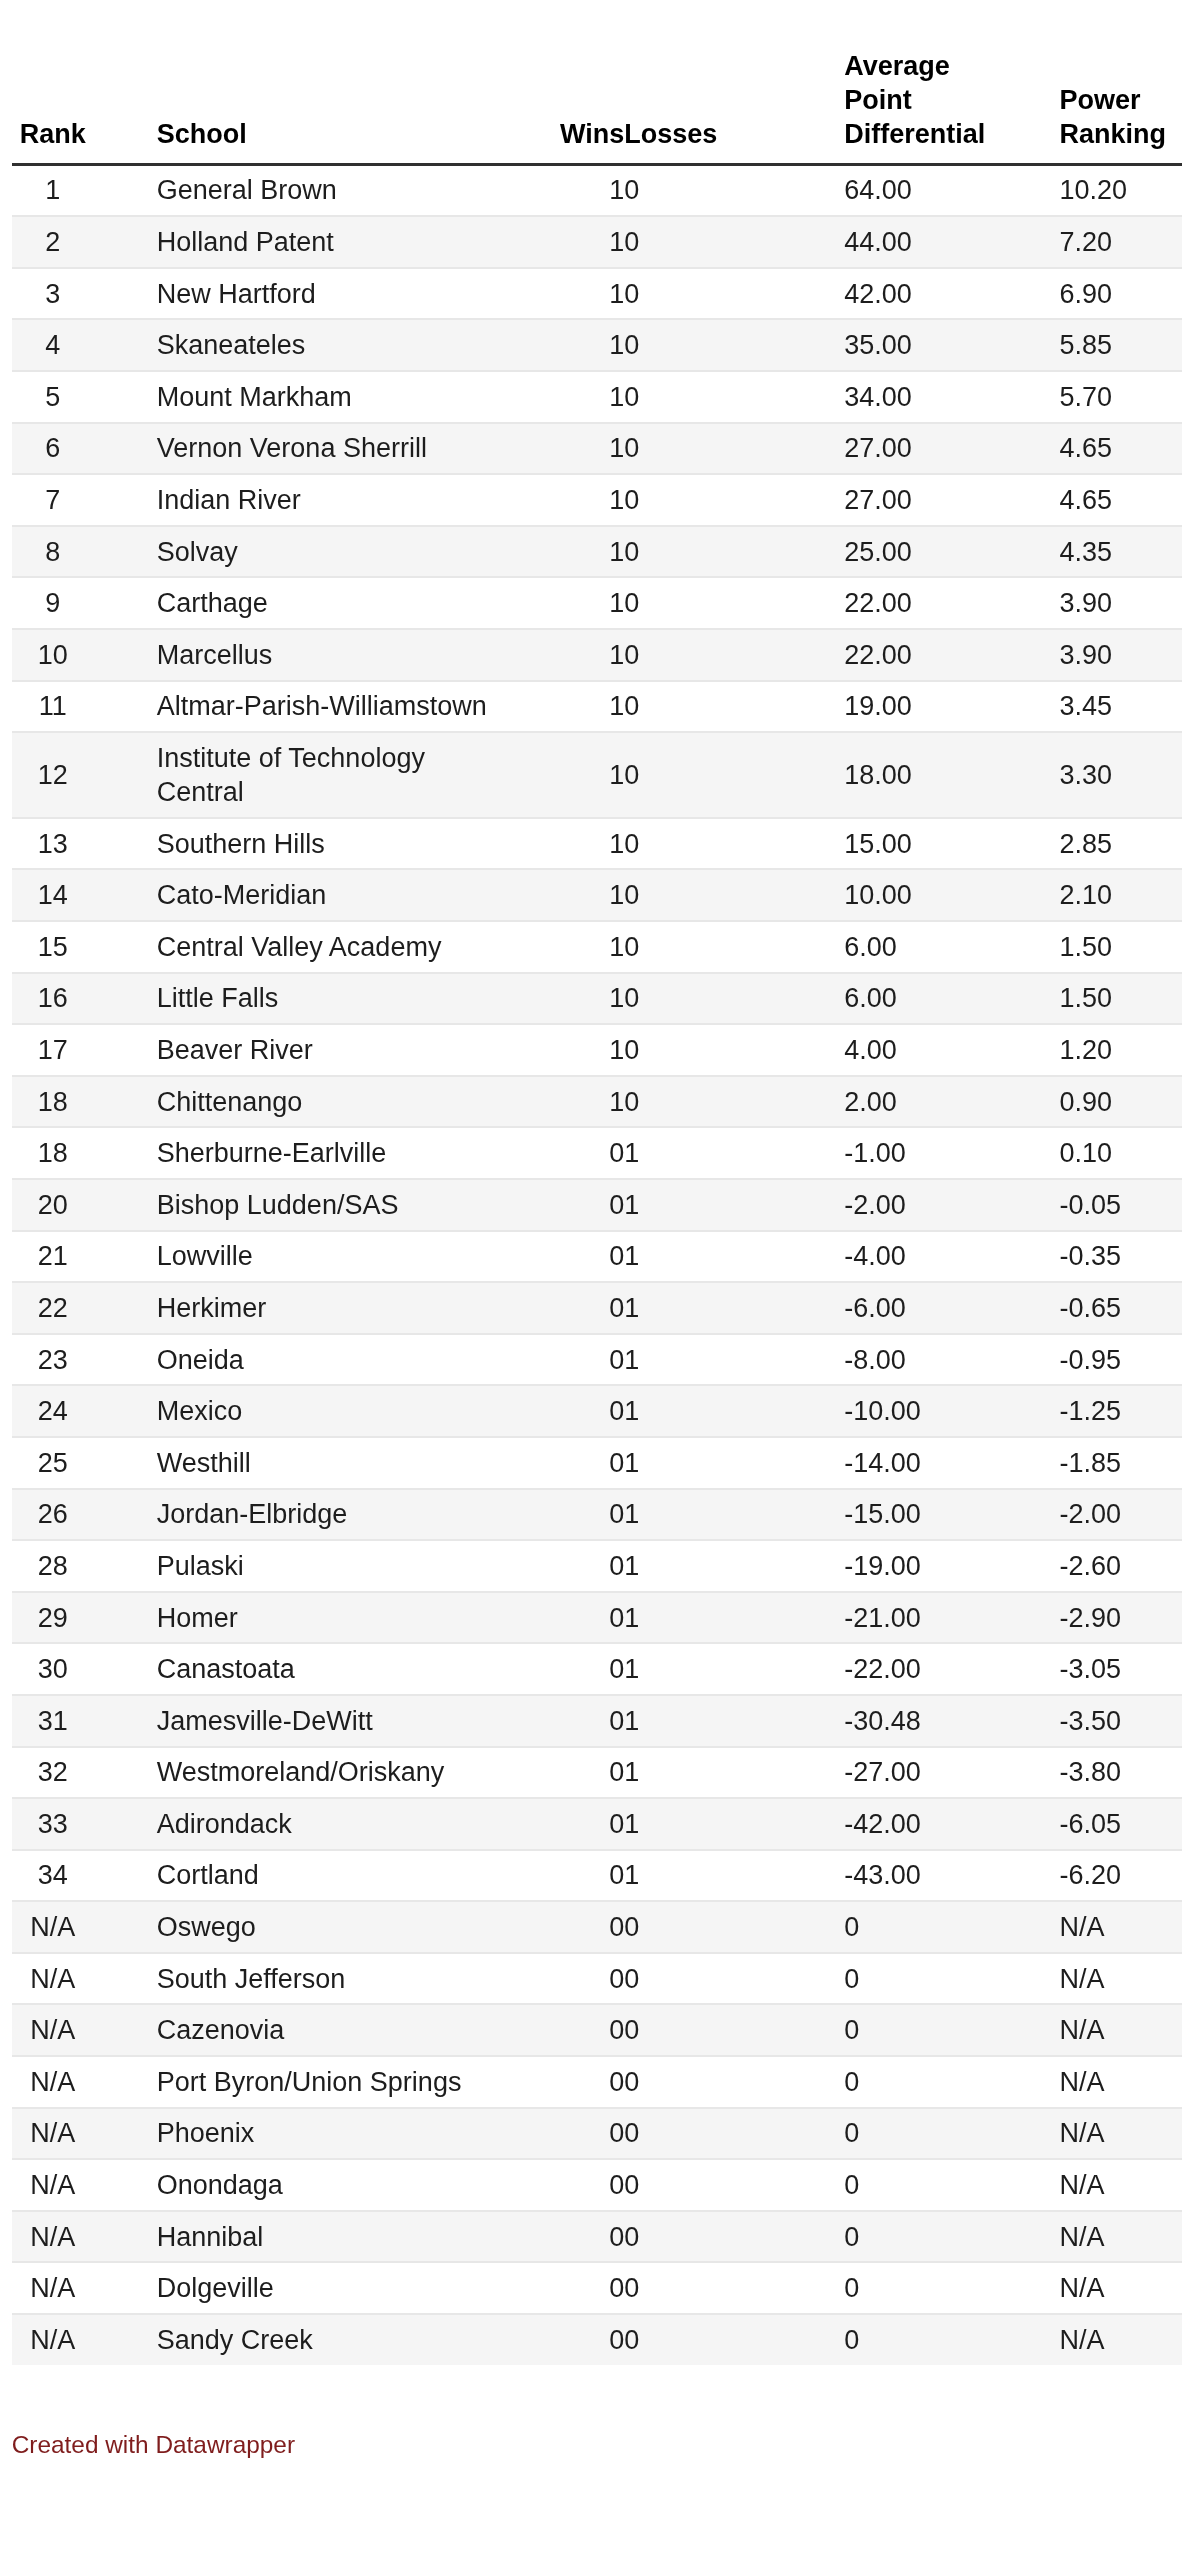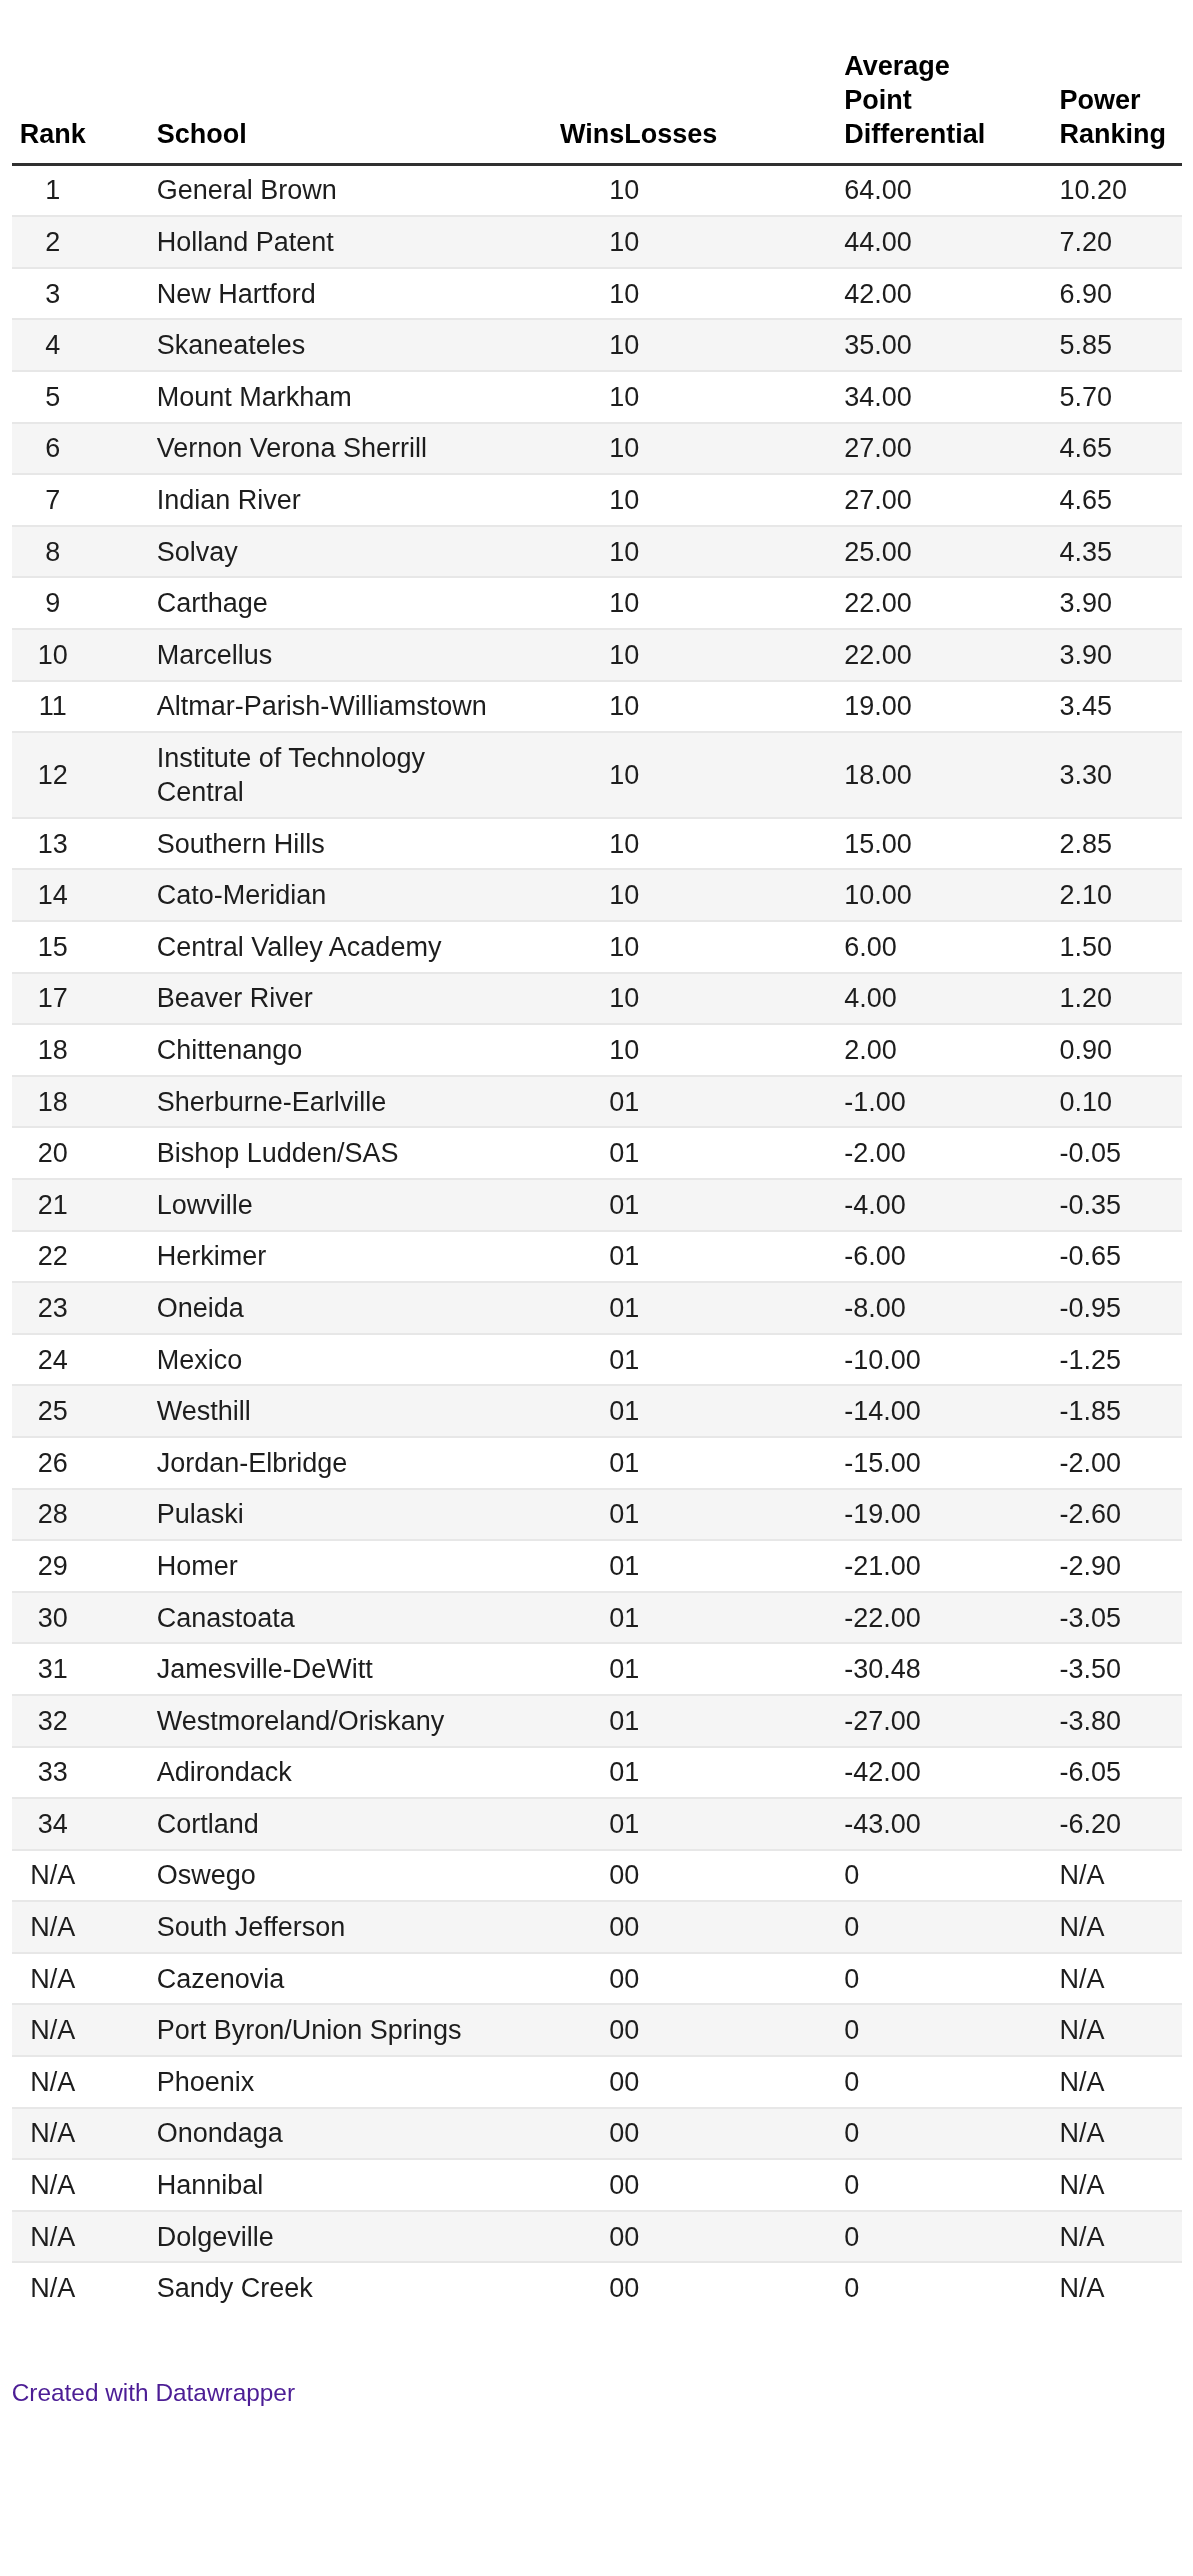--- a/index.html
+++ b/index.html
@@ -58,21 +58,21 @@
   th.col-school, td.col-school { padding-left: 63px; }
   th.col-wins,   td.col-wins   { text-align: right; margin-top: 46px; }
   th.col-losses, td.col-losses { }
   th.col-apd,    td.col-apd    { padding-left: 64px; }
   th.col-power,  td.col-power  { padding-left: 64px; }
 
   .footer {
     margin: 65px 0 0 11.7px;
     font-size: 24.4px;
     line-height: 29px;
-    color: #4c1d95;
+    color: #7f1d1d;
     text-decoration: none;
     display: inline-block;
   }
 </style>
 </head>
 <body>
 
 
 
 <div class="table-wrap">
@@ -210,20 +210,28 @@
         </tr>
         <tr>
           <td class="col-rank">15</td>
           <td class="col-school">Central Valley Academy</td>
           <td class="col-wins">1</td>
           <td class="col-losses">0</td>
           <td class="col-apd">6.00</td>
           <td class="col-power">1.50</td>
         </tr>
         <tr>
+          <td class="col-rank">16</td>
+          <td class="col-school">Little Falls</td>
+          <td class="col-wins">1</td>
+          <td class="col-losses">0</td>
+          <td class="col-apd">6.00</td>
+          <td class="col-power">1.50</td>
+        </tr>
+        <tr>
           <td class="col-rank">17</td>
           <td class="col-school">Beaver River</td>
           <td class="col-wins">1</td>
           <td class="col-losses">0</td>
           <td class="col-apd">4.00</td>
           <td class="col-power">1.20</td>
         </tr>
         <tr>
           <td class="col-rank">18</td>
           <td class="col-school">Chittenango</td>

